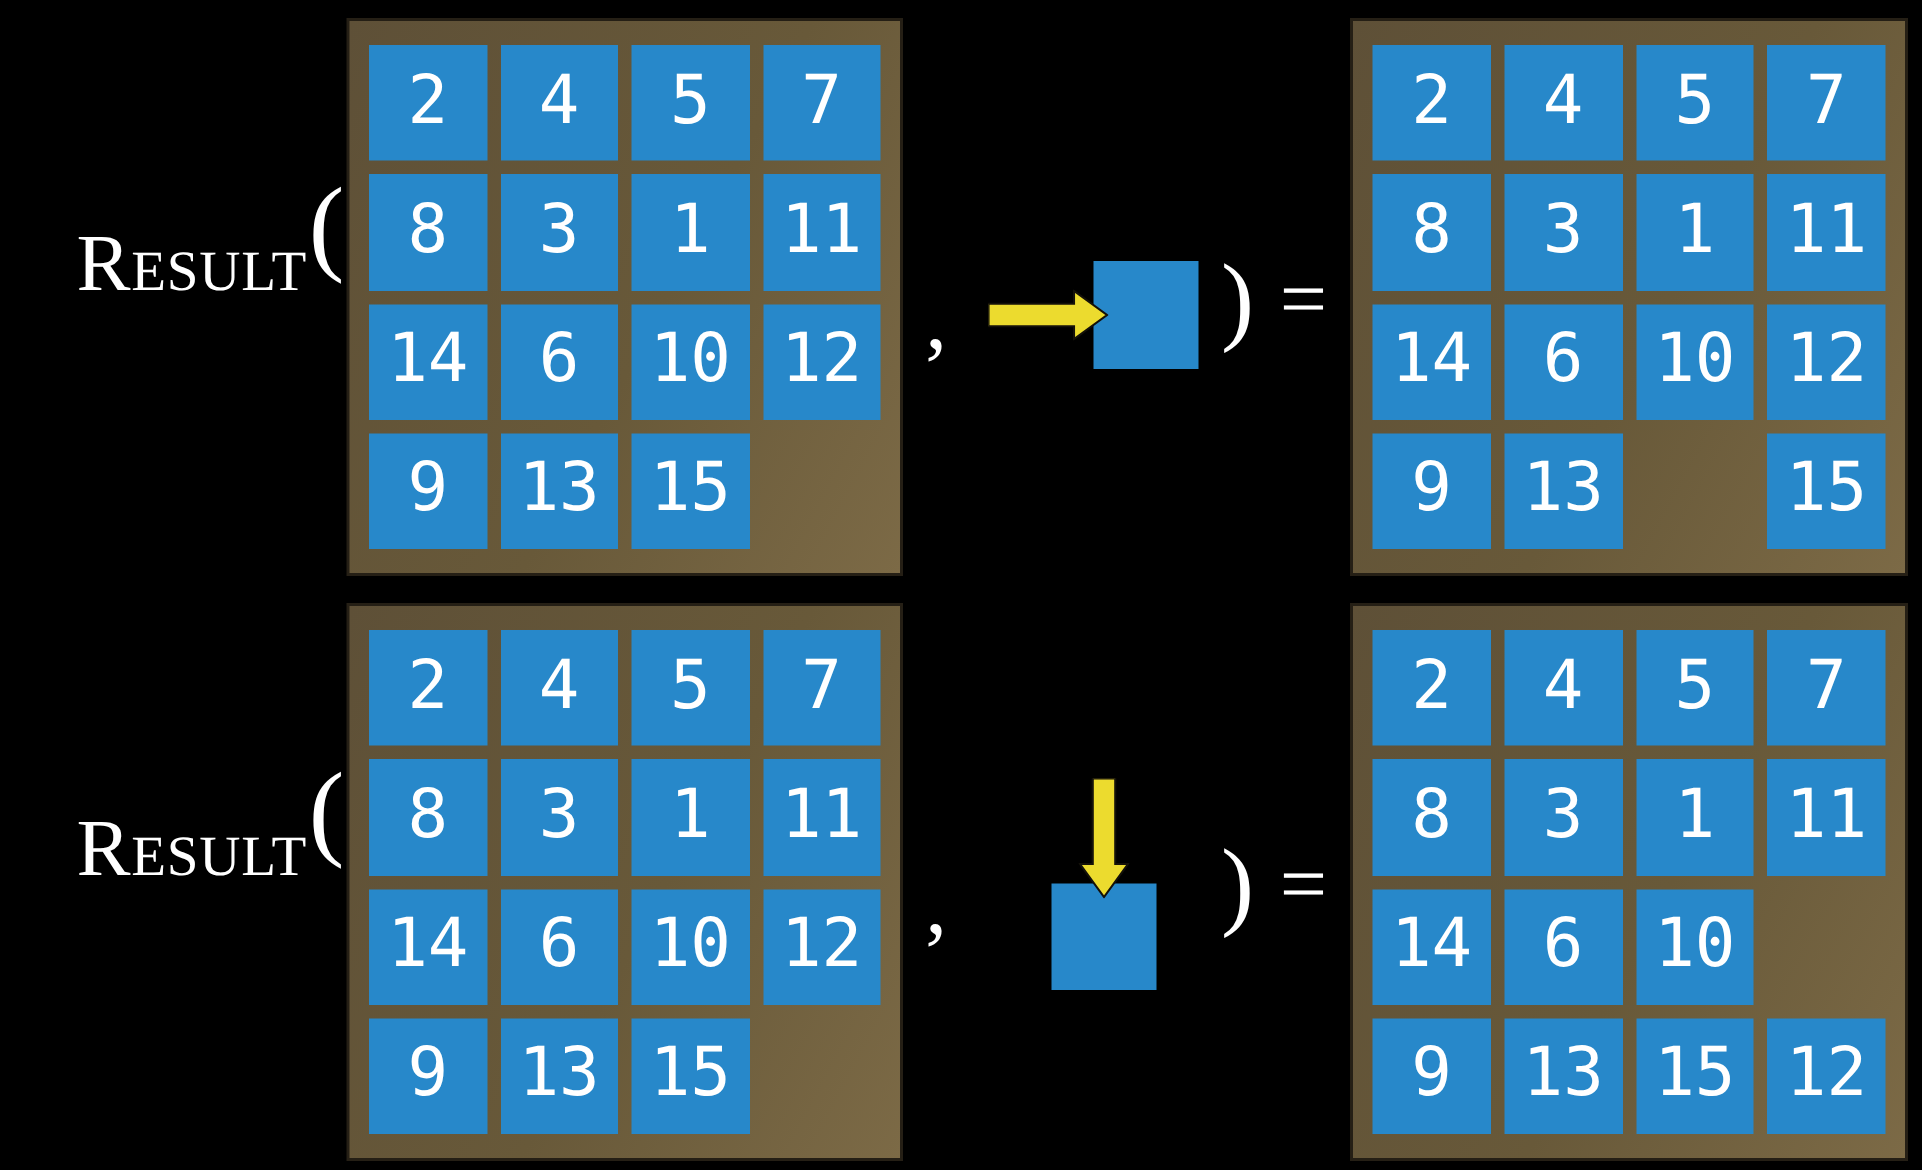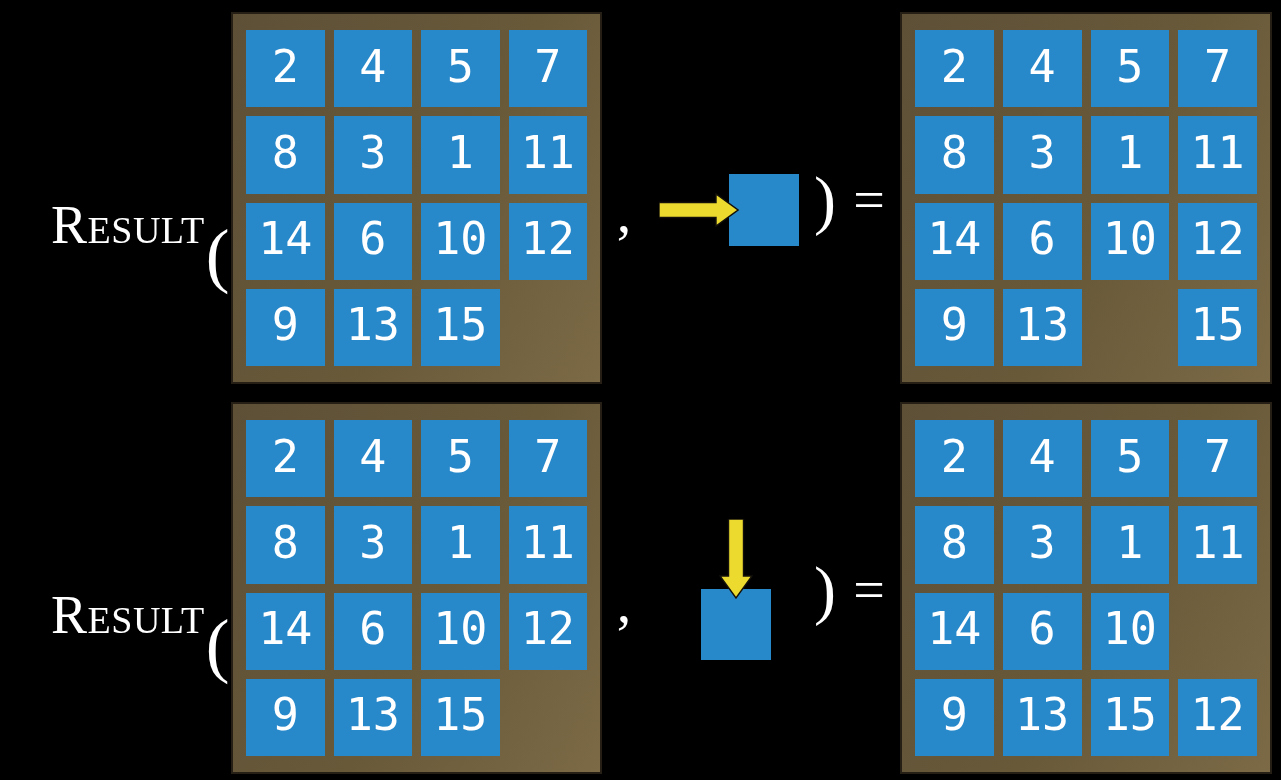--- a/index.html
+++ b/index.html
@@ -11,21 +11,21 @@
     overflow: hidden;
     font-family: "Liberation Serif", serif;
   }
   .eq-row { position: absolute; left: 0; width: 1281px; height: 390px; }
   #row-right { top: 0; }
   #row-down  { top: 390px; }
 
   
   .fn-label {
     position: absolute; left: 0; top: 148px; width: 230px; height: 104px;
-    display: flex; align-items: flex-end; justify-content: flex-end;
+    display: flex; align-items: flex-start; justify-content: flex-end;
     color: var(--text-white, #fff);
     font-size: 54px; line-height: 1; letter-spacing: 0.5px;
     font-variant: small-caps;
     white-space: nowrap;
   }
   .fn-label .open-paren {
     font-variant: normal; font-size: 1.32em; line-height: 0;
     position: relative; top: 3px; margin-left: 1px;
   }
 

